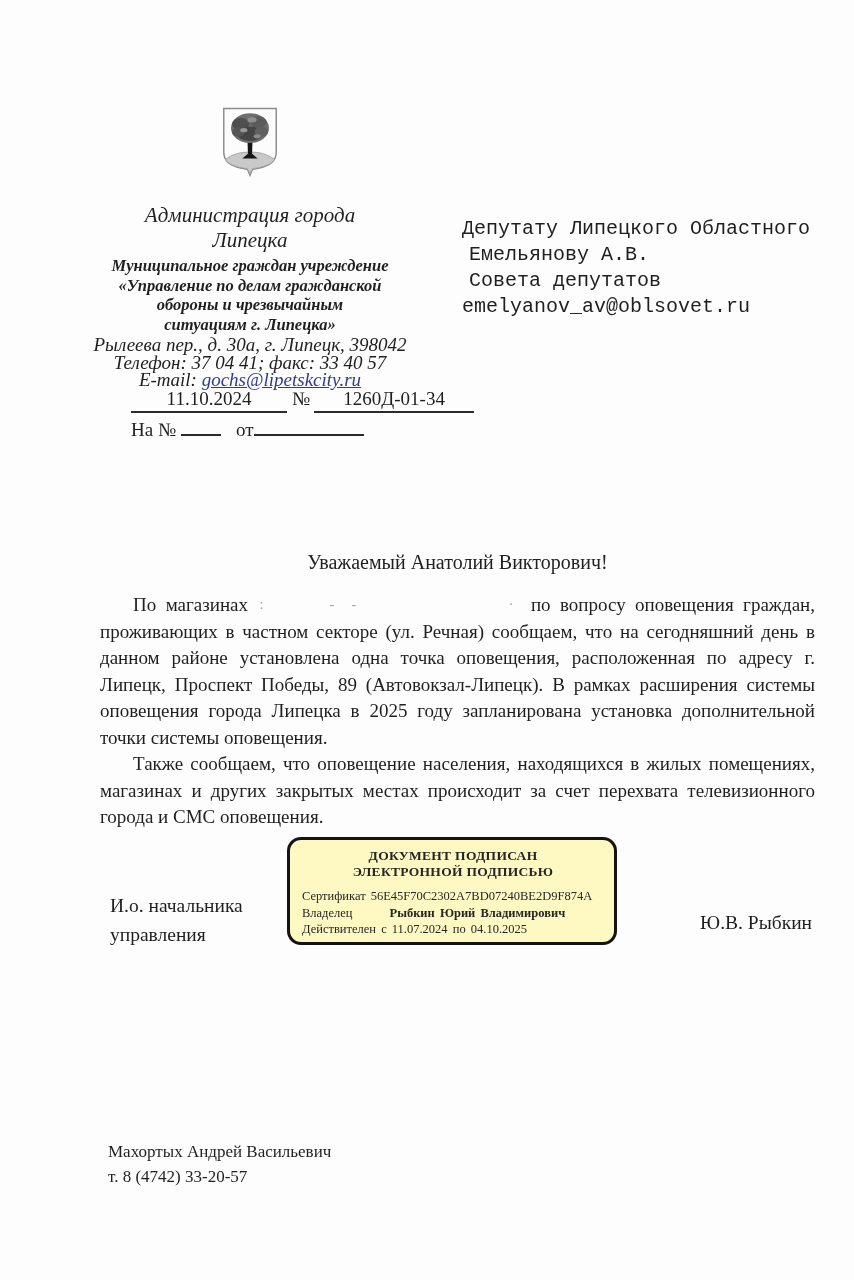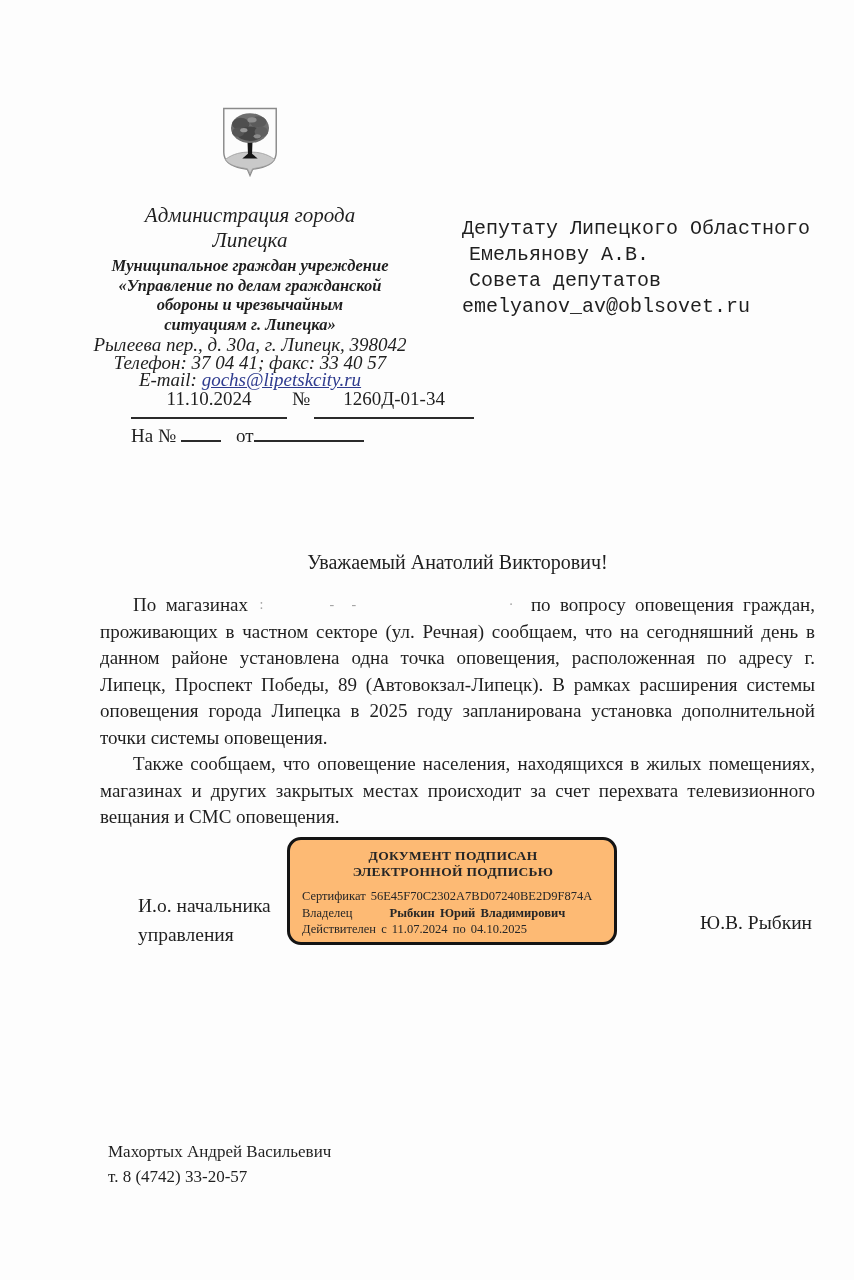--- a/index.html
+++ b/index.html
@@ -15,46 +15,46 @@
   .inst-line{font-size:16.5px;font-weight:700;line-height:19.5px;}
   .inst-block{margin-top:3px;}
   .contact-block{margin-top:2px;}
   .contact-line{font-size:19px;line-height:17.5px;}
   a.email-link{color:#2e3b8e;text-decoration:underline;cursor:pointer;}
   
   .right-col{position:absolute;left:462px;top:216px;width:350px;font-size:20px;line-height:26px;text-align:left;font-family:Liberation Mono, monospace;}
   .right-col .ind{padding-left:7px;}
   
   .ref{position:absolute;left:131px;top:388px;font-size:19px;}
-  .u{display:inline-block;border-bottom:2px solid #2b2b2b;text-align:center;padding-bottom:7px;}
+  .u{display:inline-block;border-bottom:2px solid #2b2b2b;text-align:center;padding-bottom:1px;}
   .u-date{width:156px;}
   .u-num{width:160px;margin-left:3px;}
   .no-sign{margin:0 1px 0 5px;}
   .ref-row2{margin-top:6px;}
   .blank{display:inline-block;border-bottom:2px solid #2b2b2b;height:15px;vertical-align:baseline;}
   .blank-num{width:40px;margin-left:5px;margin-right:15px;}
   .blank-from{width:110px;}
   
   .salutation{position:absolute;left:100px;top:551px;width:715px;text-align:center;font-size:20px;}
   .body-text{position:absolute;left:100px;top:592px;width:715px;font-size:19px;line-height:26.5px;text-align:justify;}
   .body-text p{margin:0;text-indent:33px;}
   .redacted{display:inline-block;width:264px;height:2px;position:relative;vertical-align:baseline;}
   .rm{position:absolute;color:#a3a3a3;font-size:14px;top:-17px;text-indent:0;}
   .rm1{left:2px;}
   .rm2{left:72px;letter-spacing:7px;}
   .rm3{right:8px;}
   
   .stamp{position:absolute;left:287px;top:837px;width:330px;height:108px;border:3px solid #141414;
-         border-radius:14px;box-sizing:border-box;padding:8px 10px 4px 12px;background:#fdba74;}
+         border-radius:14px;box-sizing:border-box;padding:8px 10px 4px 12px;background:#fef9c3;}
   .stamp-title{text-align:center;font-size:13.5px;font-weight:700;line-height:16px;letter-spacing:.3px;color:#262626;}
   .stamp-rows{margin-top:8px;font-size:12.5px;line-height:16.5px;color:#262626;word-spacing:2px;}
   .stamp-label{margin-right:5px;}
   .stamp-owner-name{font-weight:700;padding-left:32px;}
   
-  .sig-left{position:absolute;left:110px;top:891px;font-size:19.5px;line-height:29px;margin-left:28px;}
+  .sig-left{position:absolute;left:110px;top:891px;font-size:19.5px;line-height:29px;}
   .sig-right{position:absolute;left:640px;top:912px;width:172px;text-align:right;font-size:19.5px;}
   
   .executor{position:absolute;left:108px;top:1139px;font-size:17px;line-height:25px;}
 </style>
 </head>
 <body>
 
 <div class="page">
 
   <svg class="emblem" viewBox="0 0 56 70" xmlns="http://www.w3.org/2000/svg">
@@ -106,21 +106,21 @@
       <span>На №</span><span class="blank blank-num"></span><span>от</span><span class="blank blank-from"></span>
     </div>
   </div>
 
   <div class="salutation">Уважаемый Анатолий Викторович!</div>
 
   <div class="body-text">
     <p><span>По магазинах</span>
       <span class="redacted"><span class="rm rm1">:</span><span class="rm rm2">- -</span><span class="rm rm3">·</span></span>
       <span>по вопросу оповещения граждан, проживающих в частном секторе (ул. Речная) сообщаем, что на сегодняшний день в данном районе установлена одна точка оповещения, расположенная по адресу г. Липецк, Проспект Победы, 89 (Автовокзал-Липецк). В рамках расширения системы оповещения города Липецка в 2025 году запланирована установка дополнительной точки системы оповещения.</span></p>
-    <p>Также сообщаем, что оповещение населения, находящихся в жилых помещениях, магазинах и других закрытых местах происходит за счет перехвата телевизионного вещания и СМС оповещения.</p>
+    <p>Также сообщаем, что оповещение населения, находящихся в жилых помещениях, магазинах и других закрытых местах происходит за счет перехвата телевизионного города и СМС оповещения.</p>
   </div>
 
   <div class="stamp">
     <div class="stamp-title">ДОКУМЕНТ ПОДПИСАН</div>
     <div class="stamp-title">ЭЛЕКТРОННОЙ ПОДПИСЬЮ</div>
     <div class="stamp-rows">
       <div><span class="stamp-label">Сертификат</span><span>56E45F70C2302A7BD07240BE2D9F874A</span></div>
       <div><span class="stamp-label">Владелец</span><span class="stamp-owner-name">Рыбкин Юрий Владимирович</span></div>
       <div>Действителен с 11.07.2024 по 04.10.2025</div>
     </div>

